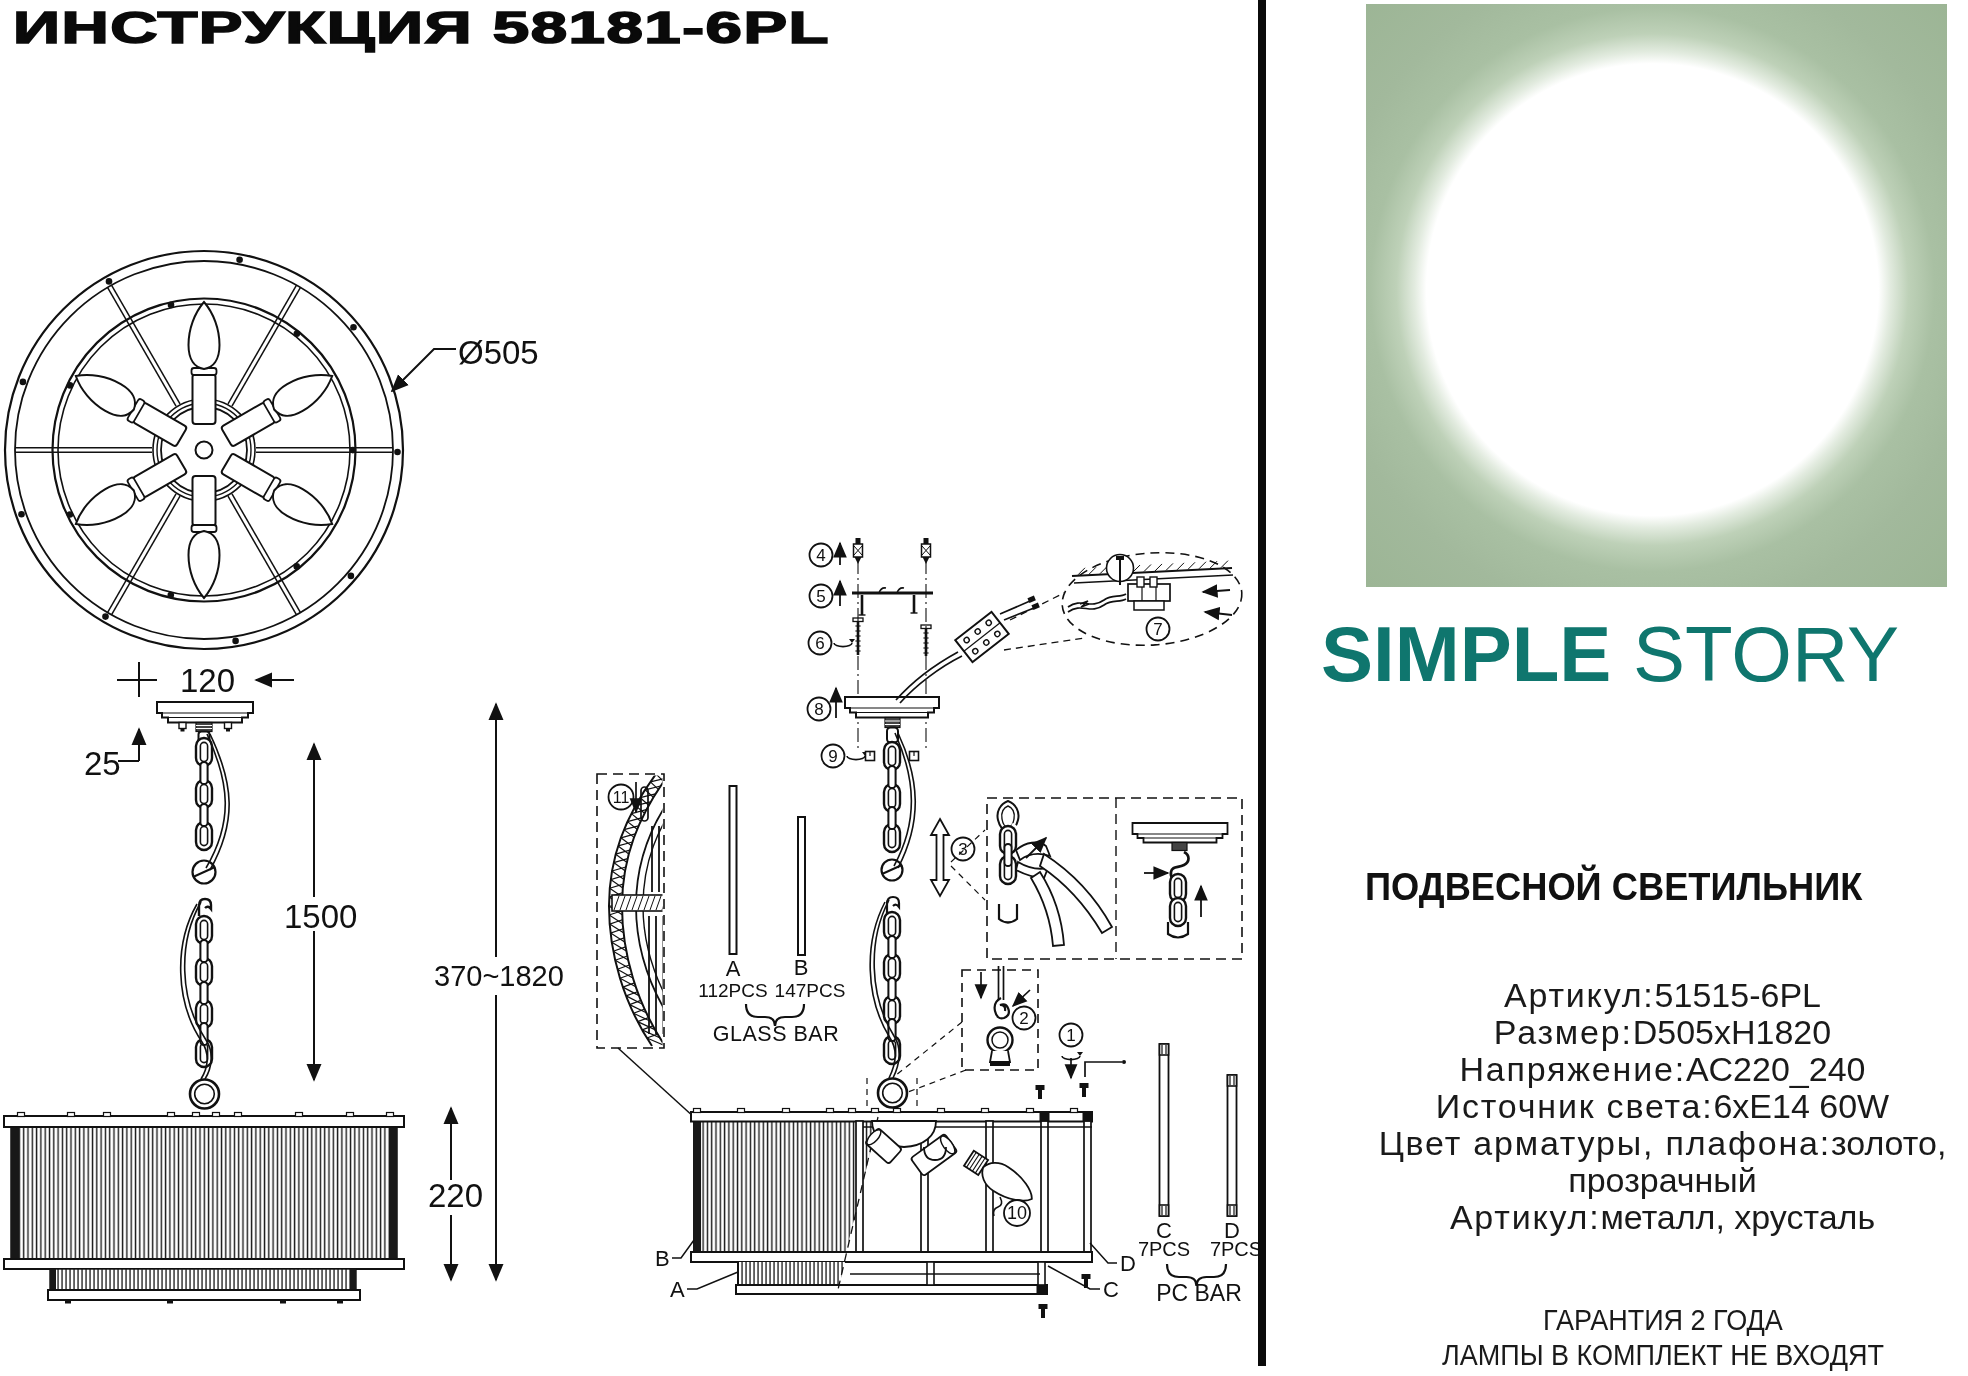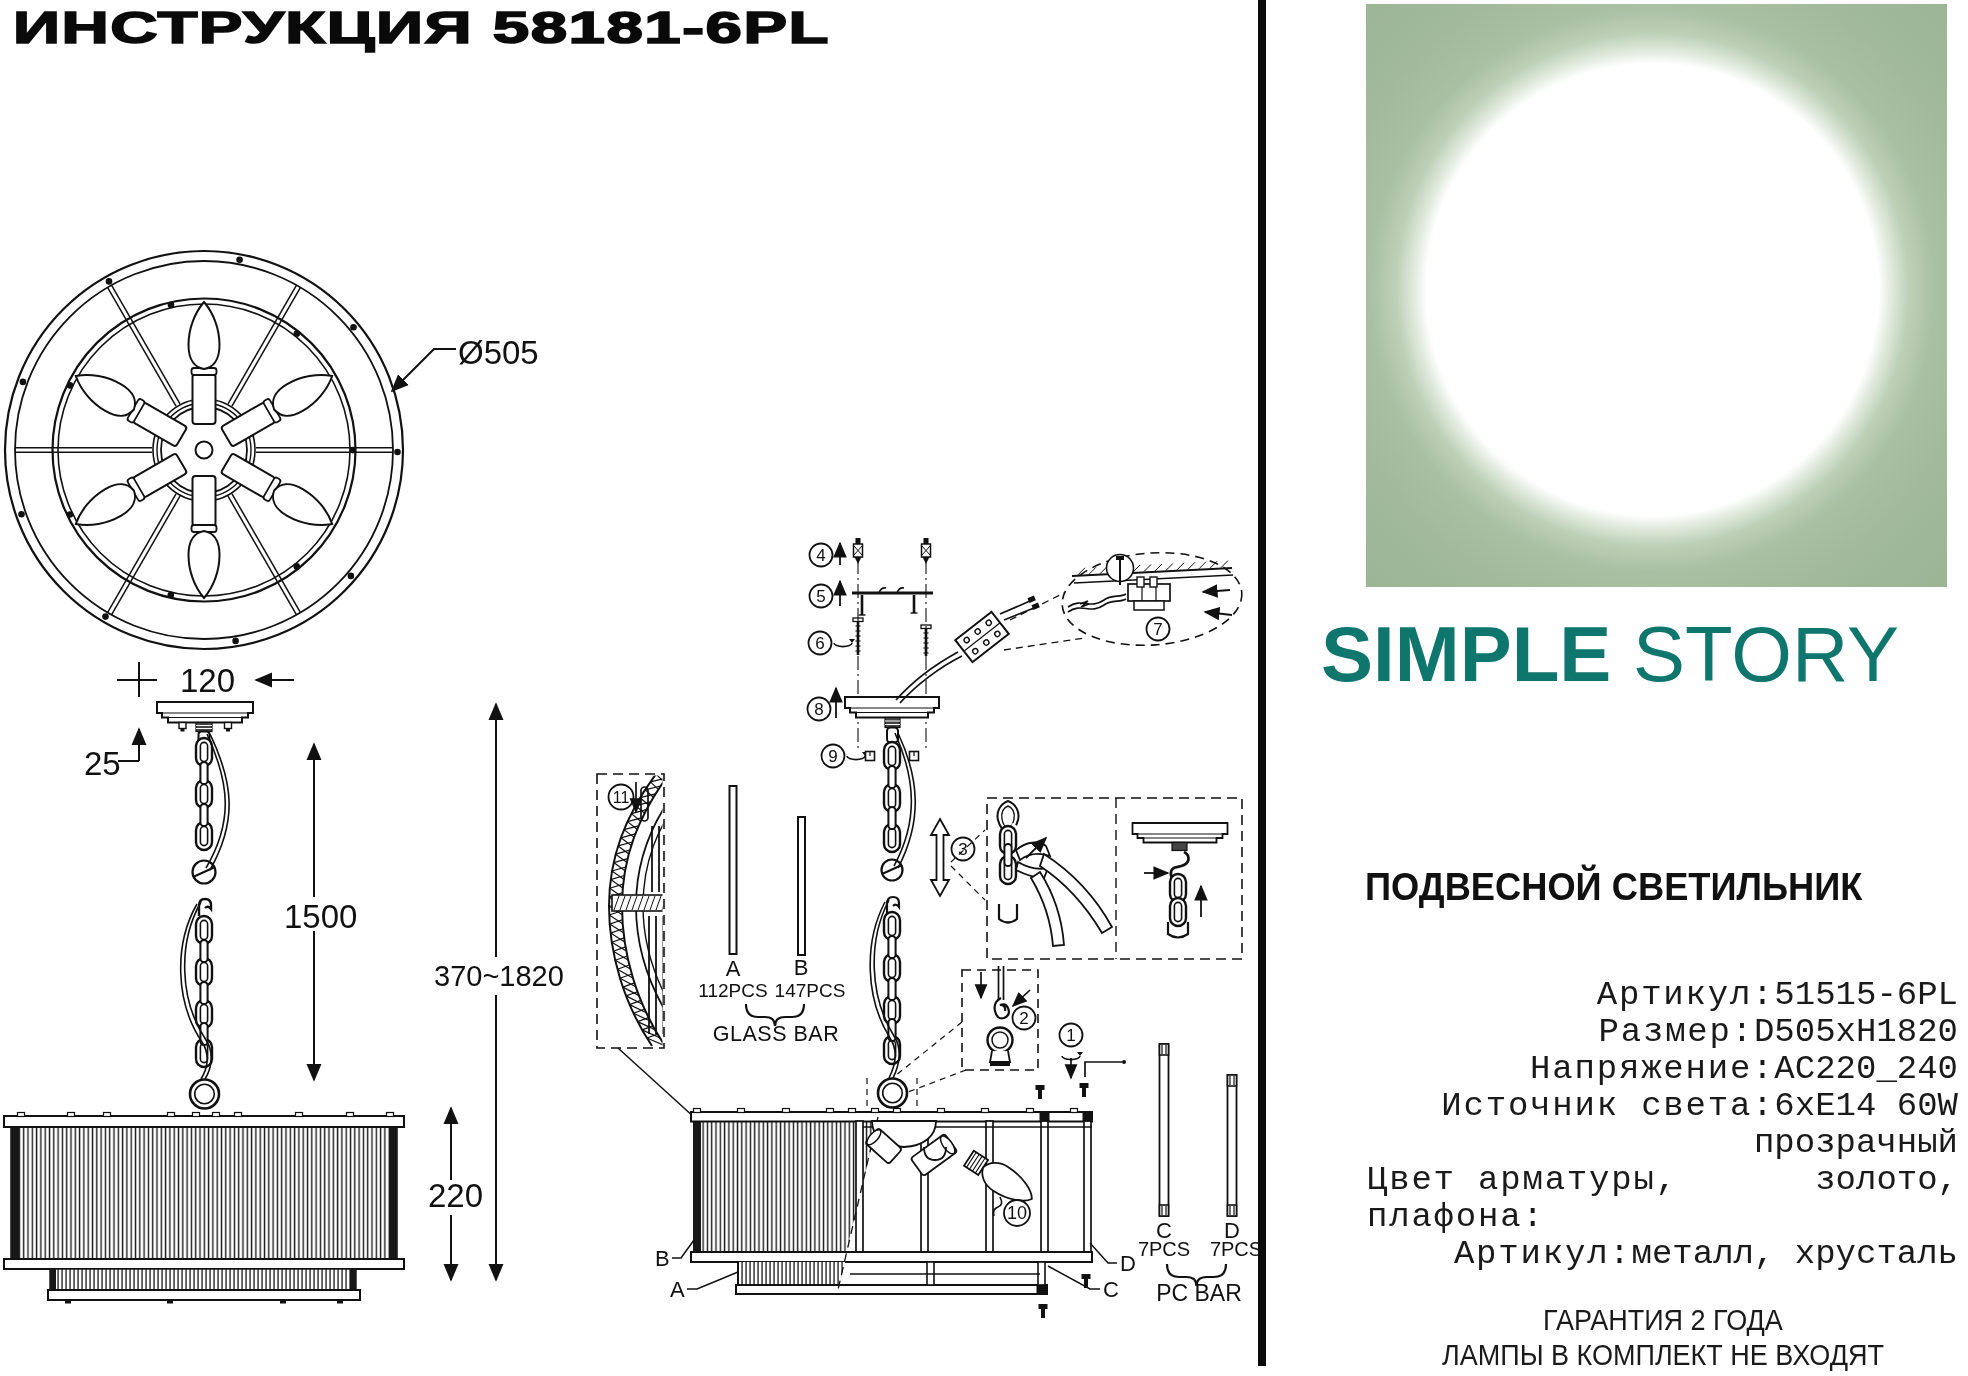--- a/index.html
+++ b/index.html
@@ -5,21 +5,21 @@
 body{width:1968px;height:1376px;position:relative;font-family:"Liberation Sans",sans-serif;color:#111;}
 #page{position:absolute;left:0;top:0;width:1968px;height:1376px;overflow:hidden;background:#fff;border-radius:14px;}
 #divider{position:absolute;left:1258px;top:0;width:8px;height:1366px;background:#0b0b0b;}
 #green{position:absolute;left:1366px;top:4px;width:581px;height:583px;
 background:radial-gradient(circle 410px at 49.3% 49.0%,#ffffff 0px,#ffffff 226px,#e2ebdf 238px,#bed1b8 256px,#a9c0a3 282px,#a2b99c 330px,#9cb595 410px);}
 #brand{position:absolute;left:1321px;top:609px;width:575px;font-size:78px;white-space:nowrap;color:#0f766e;}
 #brand b{font-weight:bold;}
 #heading{position:absolute;left:1365px;top:865px;font-size:39px;font-weight:bold;color:#111;transform:scaleX(0.93);transform-origin:0 50%;}
 #specs{position:absolute;left:1367px;top:977px;width:591px;font-size:34px;line-height:37px;color:#1a1a1a;}
 .r span:first-child{letter-spacing:1.8px;}
-.r{display:flex;justify-content:flex-end;font-family:Liberation Mono, monospace;}
+.r{display:flex;justify-content:center;}
 #footer{position:absolute;left:1359px;top:1303px;width:608px;text-align:center;font-size:30px;line-height:34.5px;color:#1a1a1a;transform:scaleX(0.9);transform-origin:50% 0;}
 </style></head>
 <body>
 <div id="page">
 <svg width="1262" height="1376" viewBox="0 0 1262 1376" font-family="Liberation Sans, sans-serif" fill="#111">
 <defs>
 <pattern id="rib" patternUnits="userSpaceOnUse" width="4.3" height="8">
   <rect width="4.3" height="8" fill="#fff"></rect>
   <rect x="1.5" width="1.4" height="8" fill="#181818"></rect>
 </pattern>
@@ -588,25 +588,25 @@
       </div>
 <div class="r">
         <span>Напряжение:</span>
         <span>AC220_240</span>
       </div>
 <div class="r">
         <span>Источник света:</span>
         <span>6xE14 60W</span>
       </div>
 <div class="r">
+        <span>Цвет арматуры, плафона:</span>
+        <span>золото,</span>
+      </div>
+<div class="r">
         <span></span>
         <span>прозрачный</span>
-      </div>
-<div class="r">
-        <span>Цвет арматуры, плафона:</span>
-        <span>золото,</span>
       </div>
 <div class="r">
         <span>Артикул:</span>
         <span>металл, хрусталь</span>
       </div>
 </div>
 <div id="footer">ГАРАНТИЯ 2 ГОДА<br>ЛАМПЫ В КОМПЛЕКТ НЕ ВХОДЯТ</div>
 </div>
 </body></html>

